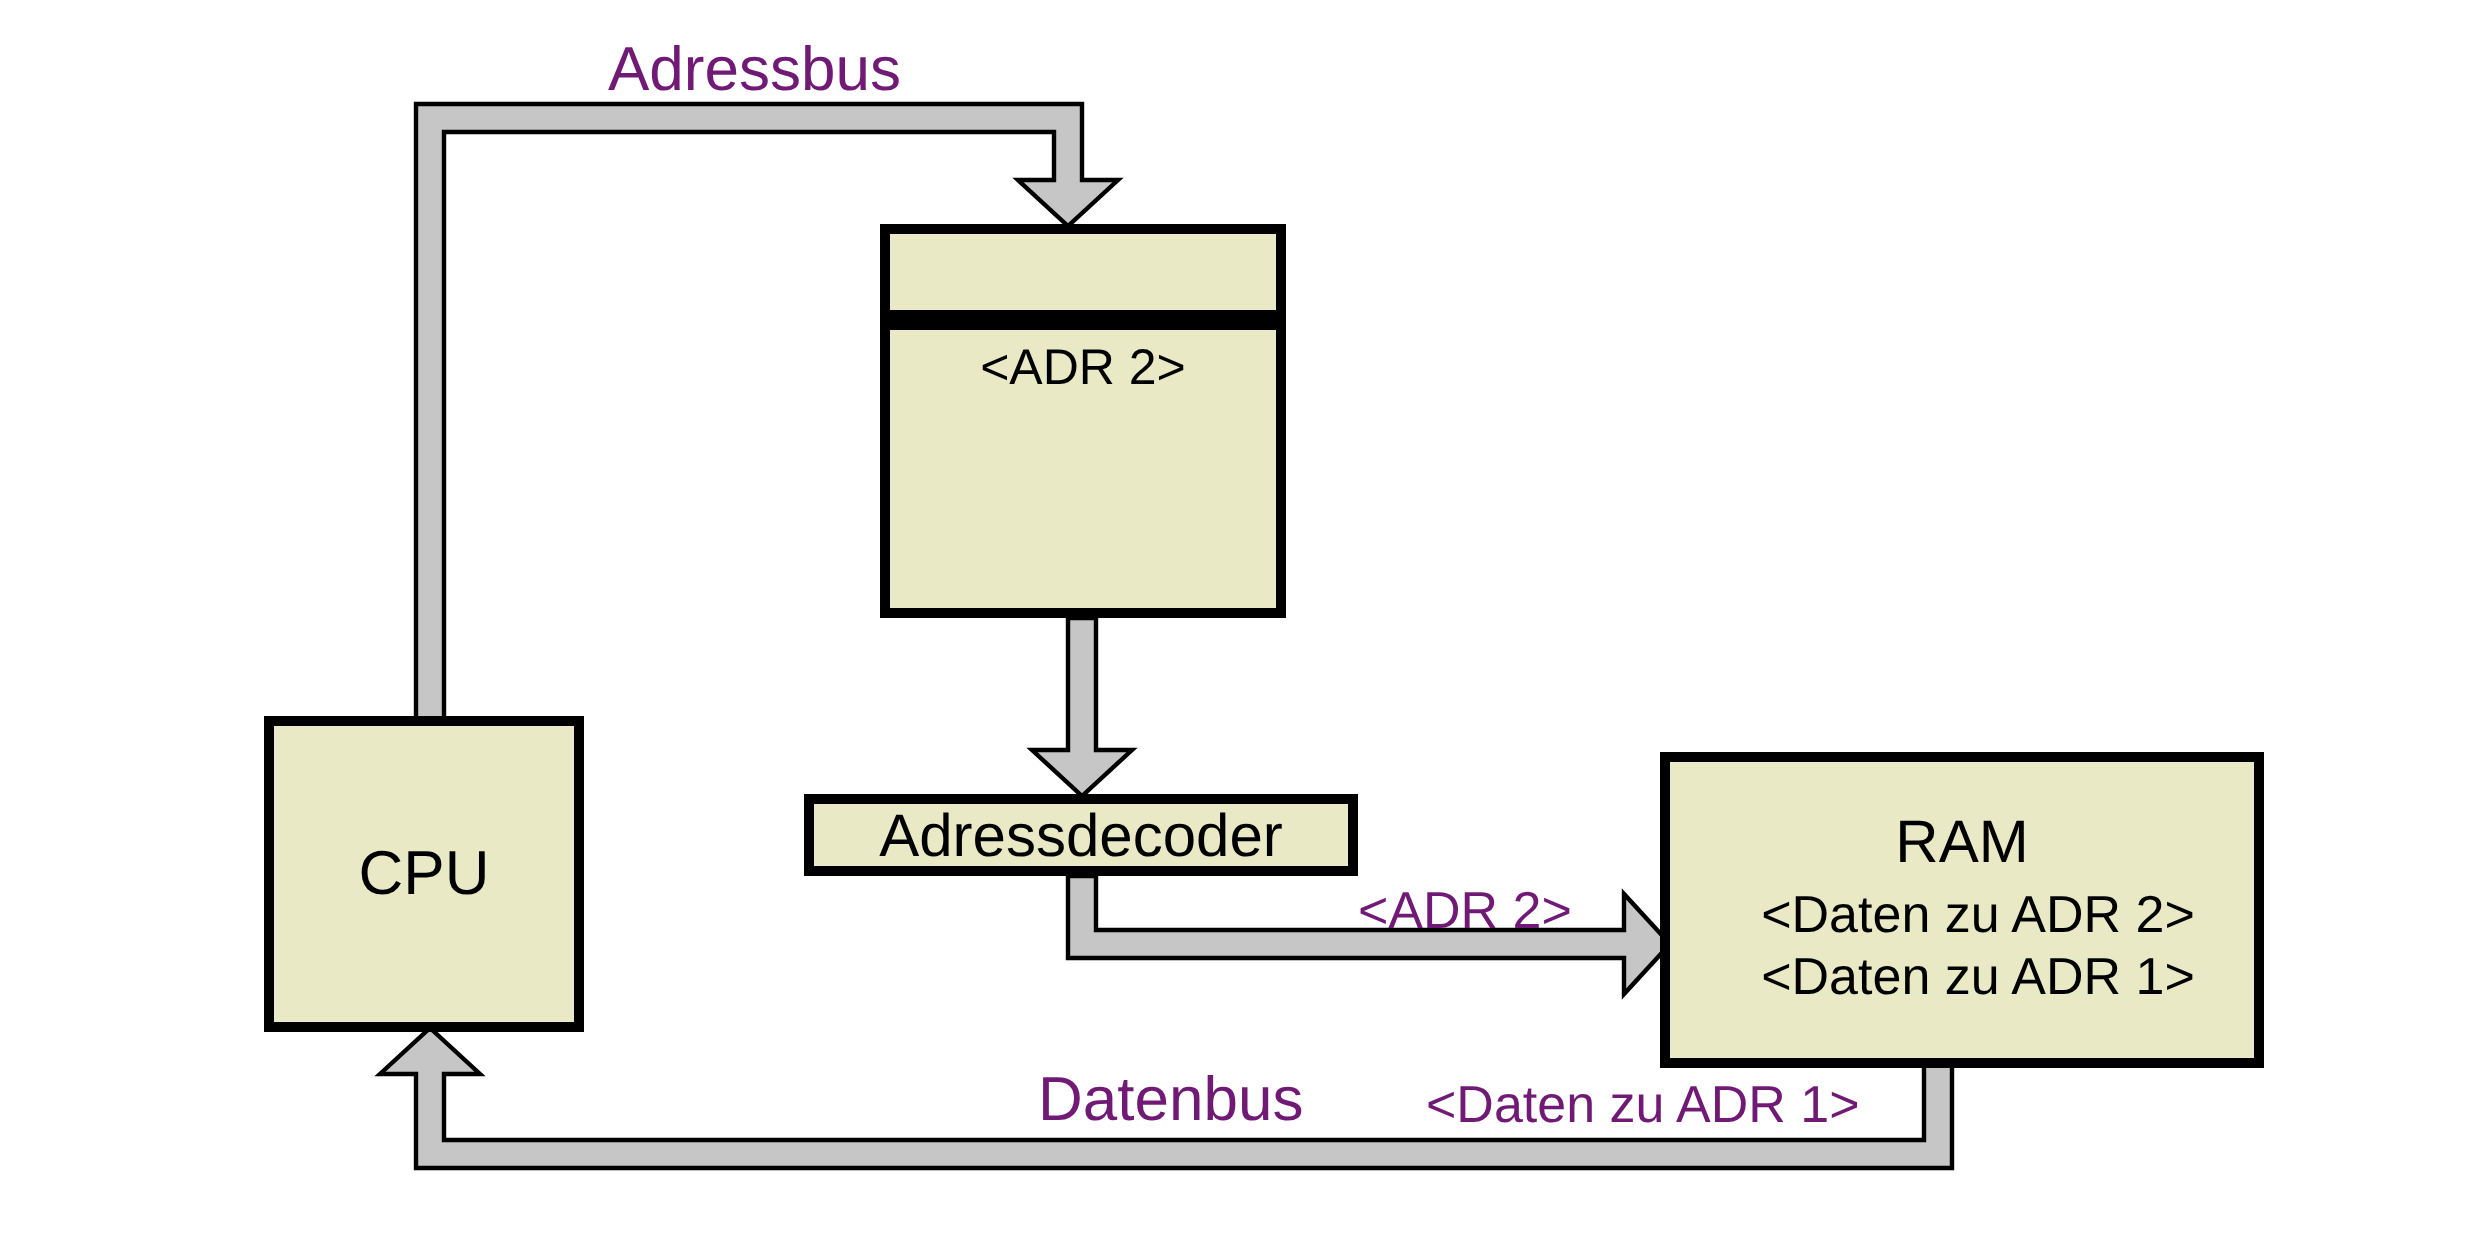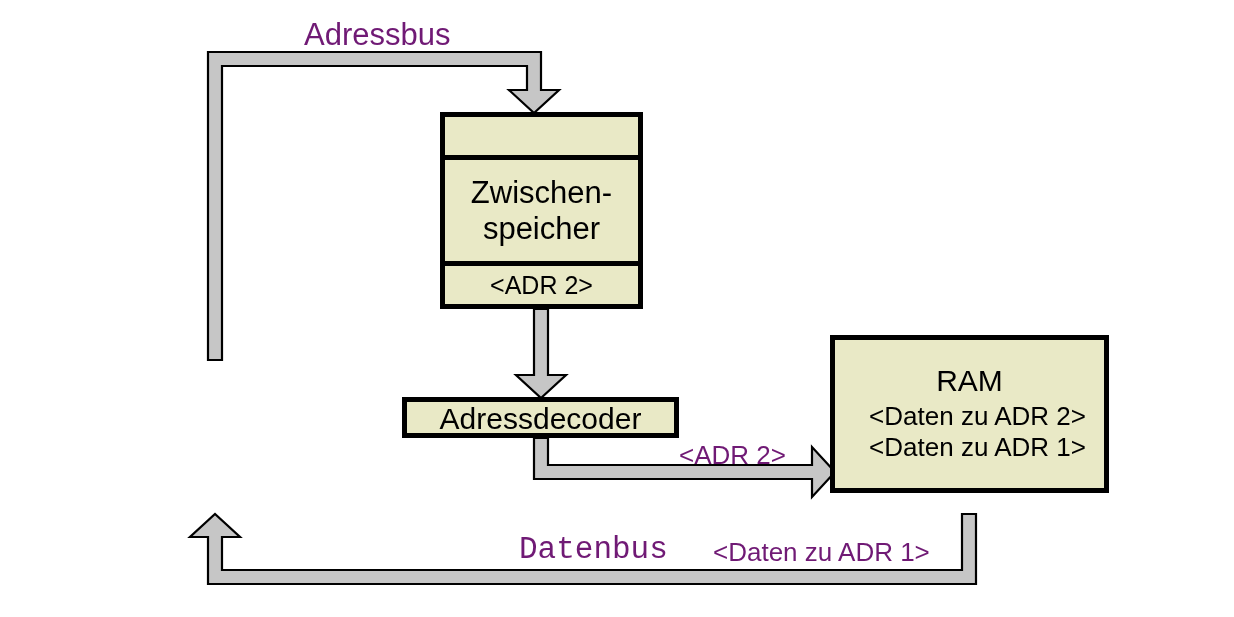--- a/index.html
+++ b/index.html
@@ -43,42 +43,42 @@
     white-space: pre-line;
   }
   .divider {
     height: 5px;
     background: #000000;
     flex: 0 0 auto;
   }
   #cpu-box { left: 132px; top: 358px; width: 160px; height: 158px; }
   #cpu-box .box-cell { flex: 1 1 auto; font-size: 31px; }
 
-  #ram-box { left: 830px; top: 335px; width: 279px; height: 158px; }
+  #ram-box { left: 830px; top: 376px; width: 302px; height: 158px; }
   #ram-box .box-cell { flex: 1 1 auto; flex-direction: column; justify-content: center; }
   #ram-title { font-size: 30px; margin-bottom: 2px; }
   #ram-line1, #ram-line2 { font-size: 26px; line-height: 1.22; margin-left: 16px; }
 
   #buffer-box { left: 440px; top: 112px; width: 203px; height: 197px; }
   #buffer-top { flex: 0 0 38px; }
   #buffer-mid { flex: 1 1 auto; font-size: 31px; }
   #buffer-bottom { flex: 0 0 38px; font-size: 25px; }
 
   #decoder-box { left: 402px; top: 397px; width: 277px; height: 41px; }
   #decoder-box .box-cell { flex: 1 1 auto; font-size: 30px; }
 
   
   .label {
     position: absolute;
     color: #701a75;
     white-space: nowrap;
     z-index: 8;
   }
   #label-adressbus { left: 304px; top: 17px; font-size: 31px; }
-  #label-datenbus  { left: 519px; top: 532px; font-size: 31px; font-family: Liberation Mono, monospace; }
+  #label-datenbus  { left: 519px; top: 532px; font-size: 31px; }
   #label-daten-adr1 { left: 713px; top: 537px; font-size: 26px; }
   #label-adr2-bus  { left: 679px; top: 440px; font-size: 26px; }
 </style>
 </head>
 <body>
 
 <div id="canvas">
 
   <svg class="layer" viewBox="0 0 1234 617" xmlns="http://www.w3.org/2000/svg">
 
@@ -122,26 +122,27 @@
              L 208 537
              L 190 537
              L 215 514
              L 240 537
              L 222 537
              L 222 570
              L 962 570
              Z" fill="#c6c6c6" stroke="#000000" stroke-width="2.2" stroke-linejoin="miter"></path>
   </svg>
 
+  <div class="box" id="cpu-box">
+    <div class="box-cell">CPU</div>
+  </div>
 
   <div class="box" id="buffer-box">
     <div class="box-cell" id="buffer-top"></div>
     <div class="divider"></div>
-    <div class="box-cell" id="buffer-mid">Zwischen-
-speicher</div>
     <div class="divider"></div>
     <div class="box-cell" id="buffer-bottom">&lt;ADR 2&gt;</div>
   </div>
 
   <div class="box" id="decoder-box">
     <div class="box-cell">Adressdecoder</div>
   </div>
 
   <div class="box" id="ram-box">
     <div class="box-cell">

